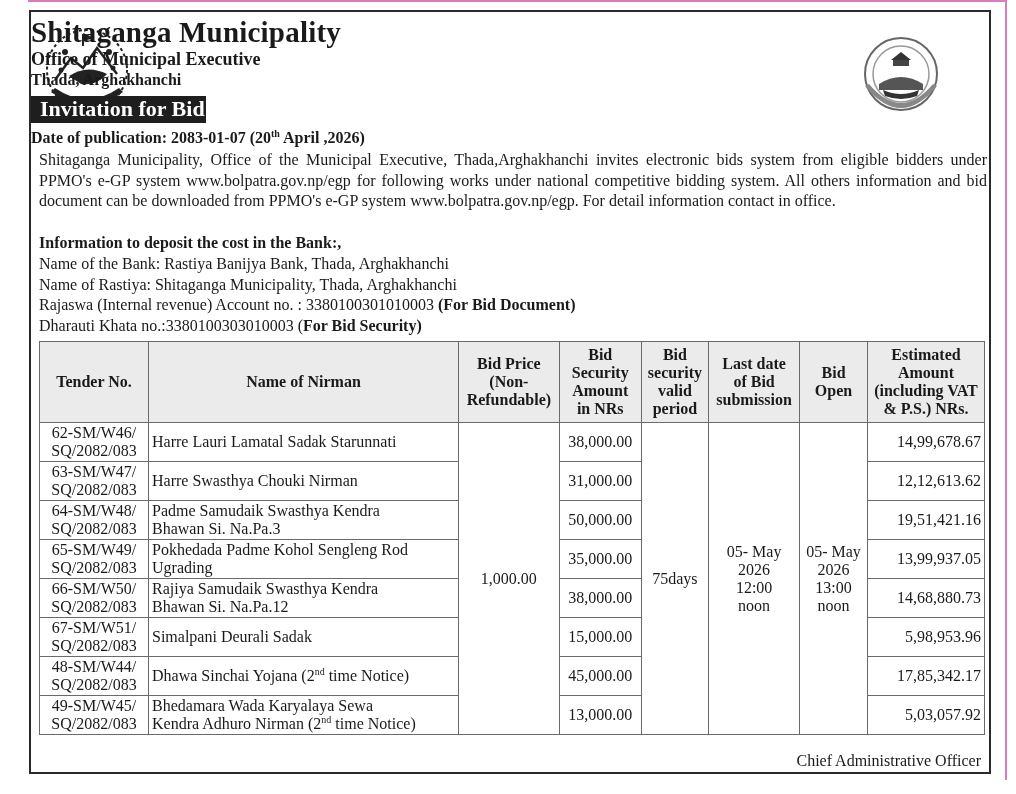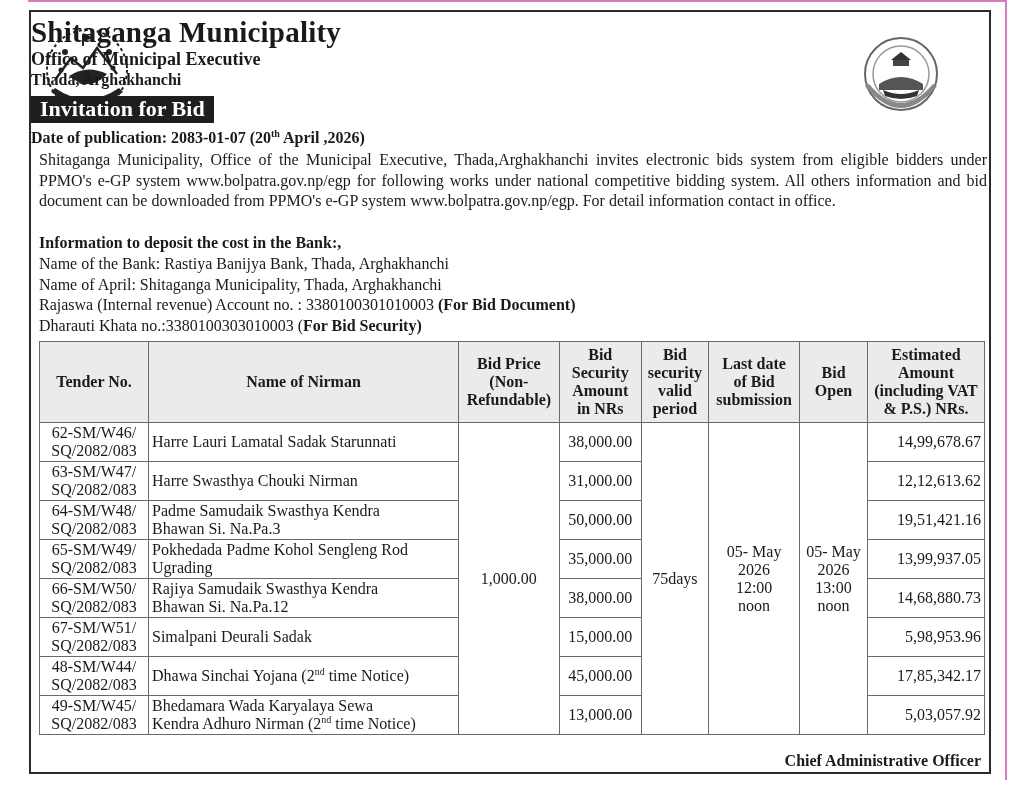--- a/index.html
+++ b/index.html
@@ -10,38 +10,38 @@
   .frame { position:absolute; left:29px; top:10px; width:962px; height:764px;
            border:2px solid #2a2a2a; box-sizing:border-box; background:#fff; }
   .logo-left { position:absolute; left:10px; top:12px; width:92px; height:92px; }
   .logo-right { position:absolute; left:826px; top:14px; width:88px; height:100px; }
   .head { position:absolute; left:0; width:100%; text-align:left; }
   .h1 { top:4px; font-size:29px; font-weight:bold; letter-spacing:0.2px; }
   .h2 { top:37px; font-size:18px; font-weight:bold; }
   .h3 { top:59px; font-size:16px;font-weight:bold; }
   .ifb-wrap { top:84px; }
   .ifb { display:inline-block; background:#1e1e1e; color:#fff; font-weight:bold;
-         font-size:22px; padding:1px 9px 2px 9px; line-height:24px; }
+         font-size:22px; padding:1px 1px 2px 9px; line-height:24px; }
   .pubdate { top:117px; font-size:16px; font-weight:bold; }
   sup { font-size:10px; line-height:0; vertical-align:super; }
   .body-text { position:absolute; left:8px; top:138px; width:948px; font-size:16px; line-height:20.7px;
                text-align:justify; }
   .bank { position:absolute; left:8px; top:221px; font-size:16px; line-height:20.8px; }
   .bank b { font-weight:bold; }
   table.bids { position:absolute; left:8px; top:329px; width:946px; border-collapse:collapse;
                font-size:16px; }
   table.bids th, table.bids td { border:1.5px solid #6a6a6a; padding:0 3px; }
   table.bids th { background:#ebebeb; font-weight:bold; line-height:18px; height:80px; text-align:center; }
   table.bids td { line-height:18px; height:38px; vertical-align:middle; }
   td.tn { text-align:center; width:102px; white-space:nowrap; }
   td.np { text-align:left; width:303px;margin-left:38px; }
   td.bp, td.vp, td.ls, td.bo { text-align:center; }
   td.bs { text-align:center; width:75px; }
   td.ea { text-align:right; width:110px; padding-right:4px; }
-  .footer { position:absolute; right:8px; bottom:2px; font-size:16px; font-weight:bold; }
+  .footer { position:absolute; right:8px; bottom:2px; font-size:16px; font-weight:normal; }
 </style>
 </head>
 <body>
 
 <div class="pink-top"></div>
 <div class="pink-right"></div>
 
 <div class="frame">
 
   <div class="logo-left">
@@ -78,21 +78,21 @@
   </div>
   <div class="head pubdate">
     <span>Date of publication: 2083-01-07 (20</span><sup>th</sup><span> April ,2026)</span>
   </div>
 
   <div class="body-text">Shitaganga Municipality, Office of the Municipal Executive, Thada,Arghakhanchi invites electronic bids system from eligible bidders under PPMO's e-GP system www.bolpatra.gov.np/egp for following works under national competitive bidding system. All others information and bid document can be downloaded from PPMO's e-GP system www.bolpatra.gov.np/egp. For detail information contact in office.</div>
 
   <div class="bank">
     <div><b>Information to deposit the cost in the Bank:,</b></div>
     <div>Name of the Bank: Rastiya Banijya Bank, Thada, Arghakhanchi</div>
-    <div>Name of April: Shitaganga Municipality, Thada, Arghakhanchi</div>
+    <div>Name of Rastiya: Shitaganga Municipality, Thada, Arghakhanchi</div>
     <div><span>Rajaswa (Internal revenue) Account no. : 3380100301010003 </span><b>(For Bid Document)</b></div>
     <div><span>Dharauti Khata no.:3380100303010003 (</span><b>For Bid Security)</b></div>
   </div>
 
   <table class="bids">
     <thead>
       <tr>
         <th>Tender No.</th>
         <th>Name of Nirman</th>
         <th>Bid Price<br>(Non-<br>Refundable)</th>

